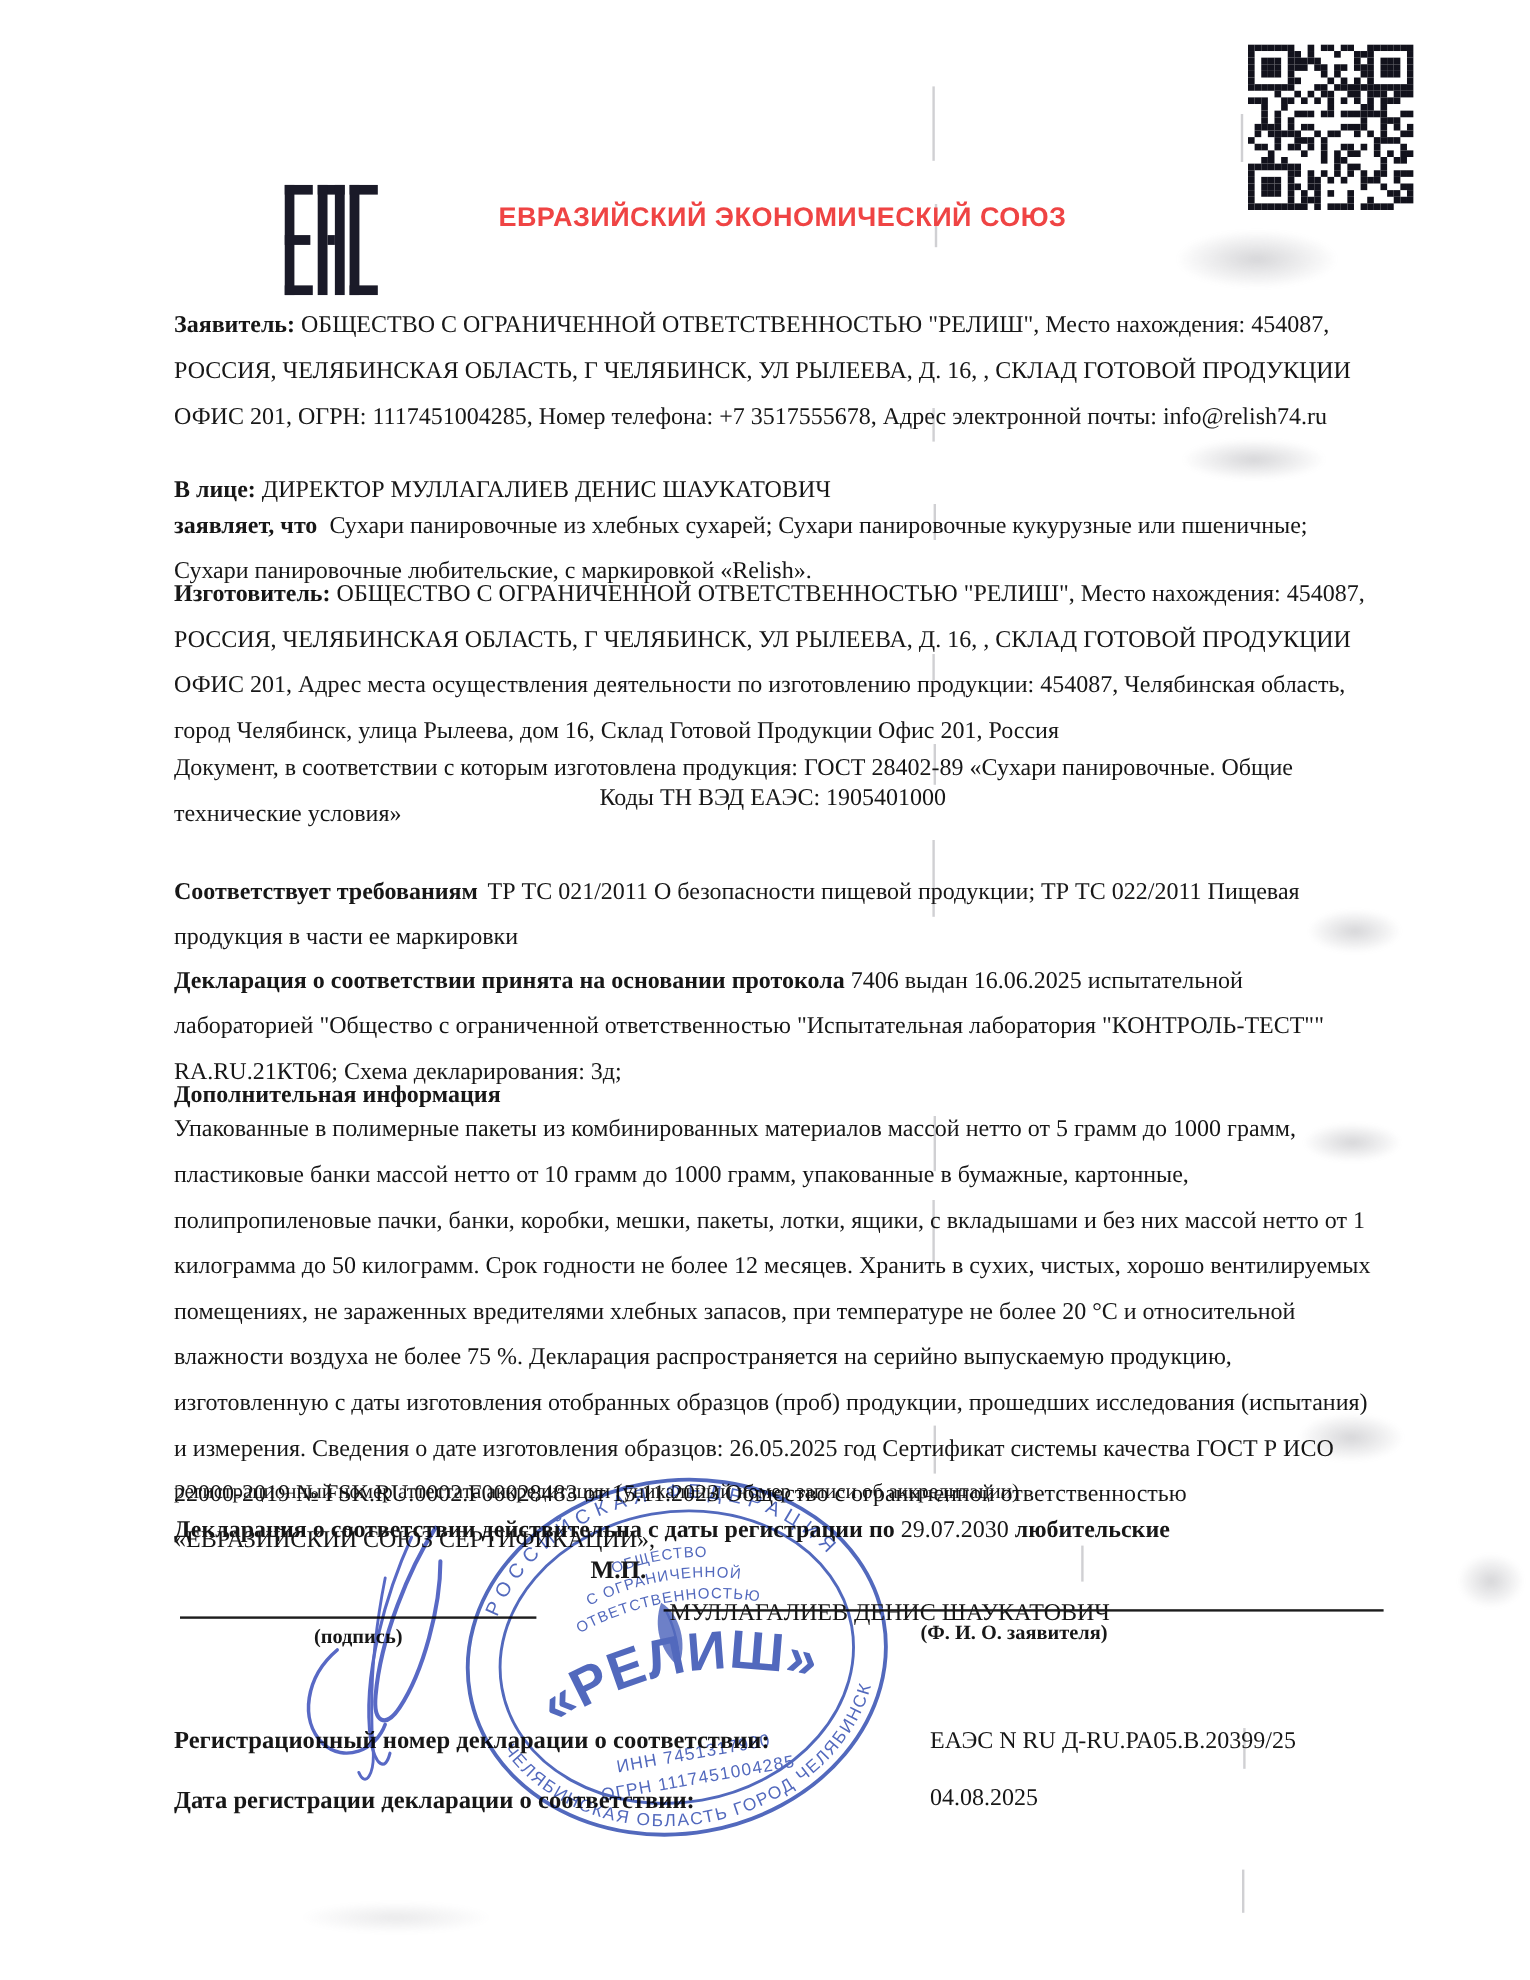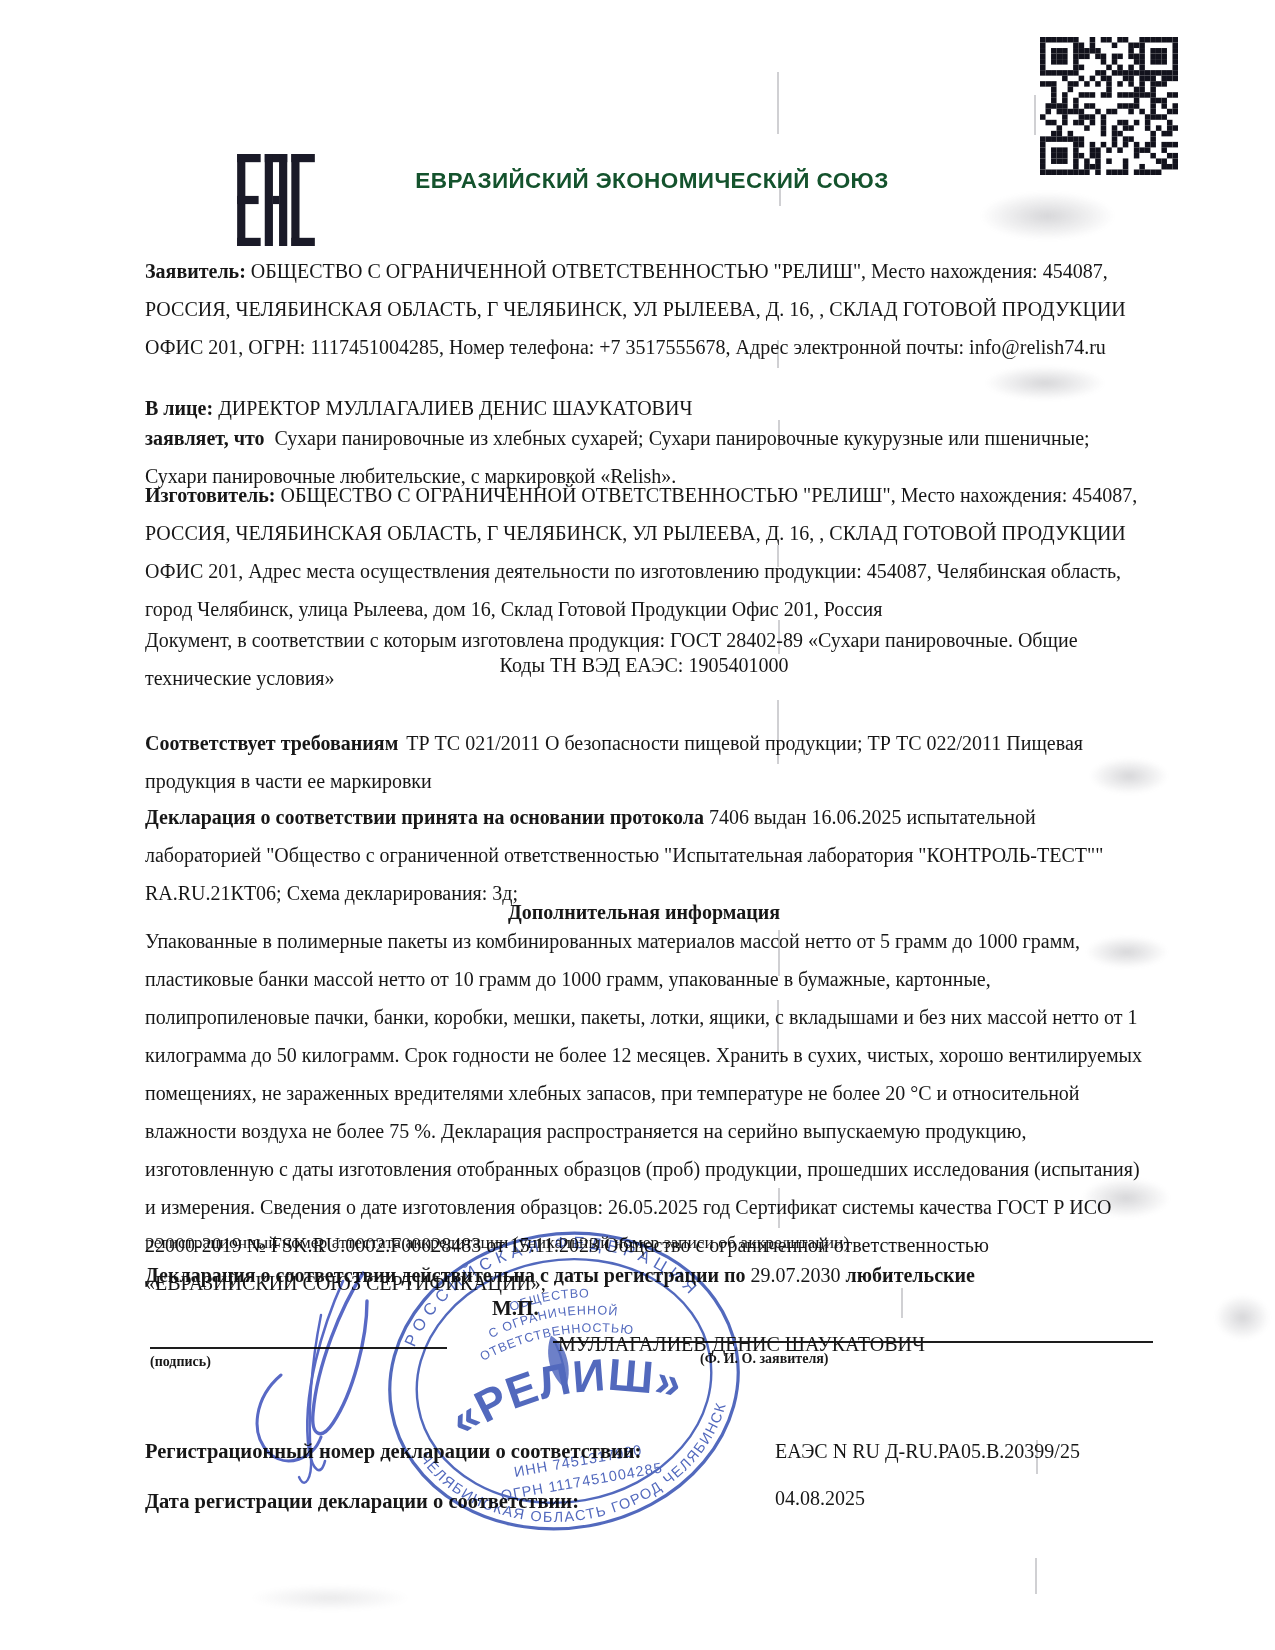--- a/index.html
+++ b/index.html
@@ -4,27 +4,27 @@
 <style>
   html,body{margin:0;padding:0;}
   body{
     width:1275px;height:1650px;background:#ffffff;position:relative;
     font-family:"Liberation Serif","DejaVu Serif",serif;color:#171717;
     overflow:hidden;
   }
   .para{position:absolute;left:145px;width:998px;font-size:20px;line-height:38px;margin:0;}
   .para b{font-weight:bold;}
   .sans{font-family:"Liberation Sans","DejaVu Sans",sans-serif;}
-  .title-wrap{position:absolute;left:372px;width:560px;text-align:center;color:#14532d;}
+  .title-wrap{position:absolute;left:372px;width:560px;text-align:center;color:#ef4444;}
   .title1{font-size:22.5px;font-weight:bold;letter-spacing:.4px;}
   .title2{font-size:20.5px;font-weight:bold;letter-spacing:.3px;}
   .gap-md{padding-left:10px;}
   .gap-sm{padding-left:8px;}
   .small-note{font-size:17.5px;line-height:24px;}
-  .caption{position:absolute;font-size:14px;font-weight:bold;margin:0;}
+  .caption{position:absolute;font-size:17px;font-weight:bold;text-align:center;margin:0;}
   .rule{position:absolute;height:2px;background:#1d1d1d;}
   .reg-label{position:absolute;left:145px;font-size:20.5px;font-weight:bold;margin:0;}
   .reg-value{position:absolute;left:775px;font-size:20px;margin:0;}
   .mp{position:absolute;left:492px;top:1296px;font-size:21px;font-weight:bold;z-index:3;}
   .fio{position:absolute;left:558px;top:1333px;font-size:20px;z-index:3;}
   .art{position:absolute;width:2px;background:#97979d;opacity:.45;}
   .smudge{position:absolute;border-radius:50%;
     background:radial-gradient(closest-side,#8b8b92,rgba(139,139,146,0));
     opacity:.35;filter:blur(2px);}
   #stamp-svg,#sig-svg{position:absolute;mix-blend-mode:multiply;z-index:2;}
@@ -421,21 +421,21 @@
 <p class="para" style="top:646px;text-align:center;">Коды ТН ВЭД ЕАЭС: 1905401000</p>
 
 <p class="para" style="top:724px;">
   <b>Соответствует требованиям</b><span class="gap-sm">ТР ТС 021/2011 О безопасности пищевой продукции; ТР ТС 022/2011 Пищевая продукция в части ее маркировки</span>
 </p>
 
 <p class="para" style="top:798px;">
   <b>Декларация о соответствии принята на основании протокола</b><span> 7406 выдан 16.06.2025 испытательной лабораторией "Общество с ограниченной ответственностью "Испытательная лаборатория "КОНТРОЛЬ-ТЕСТ"" RA.RU.21КТ06; Схема декларирования: 3д;</span>
 </p>
 
-<p class="para" style="top:893px;text-align:center;">
+<p class="para" style="top:893px;">
   <b>Дополнительная информация</b>
 </p>
 <p class="para" style="top:922px;">Упакованные в полимерные пакеты из комбинированных материалов массой нетто от 5 грамм до 1000 грамм, пластиковые банки массой нетто от 10 грамм до 1000 грамм, упакованные в бумажные, картонные, полипропиленовые пачки, банки, коробки, мешки, пакеты, лотки, ящики, с вкладышами и без них массой нетто от 1 килограмма до 50 килограмм. Срок годности не более 12 месяцев. Хранить в сухих, чистых, хорошо вентилируемых помещениях, не зараженных вредителями хлебных запасов, при температуре не более 20 °С и относительной влажности воздуха не более 75 %. Декларация распространяется на серийно выпускаемую продукцию, изготовленную с даты изготовления отобранных образцов (проб) продукции, прошедших исследования (испытания) и измерения. Сведения о дате изготовления образцов: 26.05.2025 год Сертификат системы качества ГОСТ Р ИСО 22000-2019 № FSK.RU.0002.F00028483 от 15.11.2023 Общество с ограниченной ответственностью «ЕВРАЗИЙСКИЙ СОЮЗ СЕРТИФИКАЦИИ»,</p>
 <p class="para small-note" style="top:1230px;">регистрационный номер аттестата аккредитации (уникальный номер записи об аккредитации)</p>
 
 <p class="para" style="top:1256px;">
   <b>Декларация о соответствии действительна с даты регистрации по</b><span> 29.07.2030 </span><b>любительские</b>
 </p>
 
 <div class="mp">М.П.</div>

